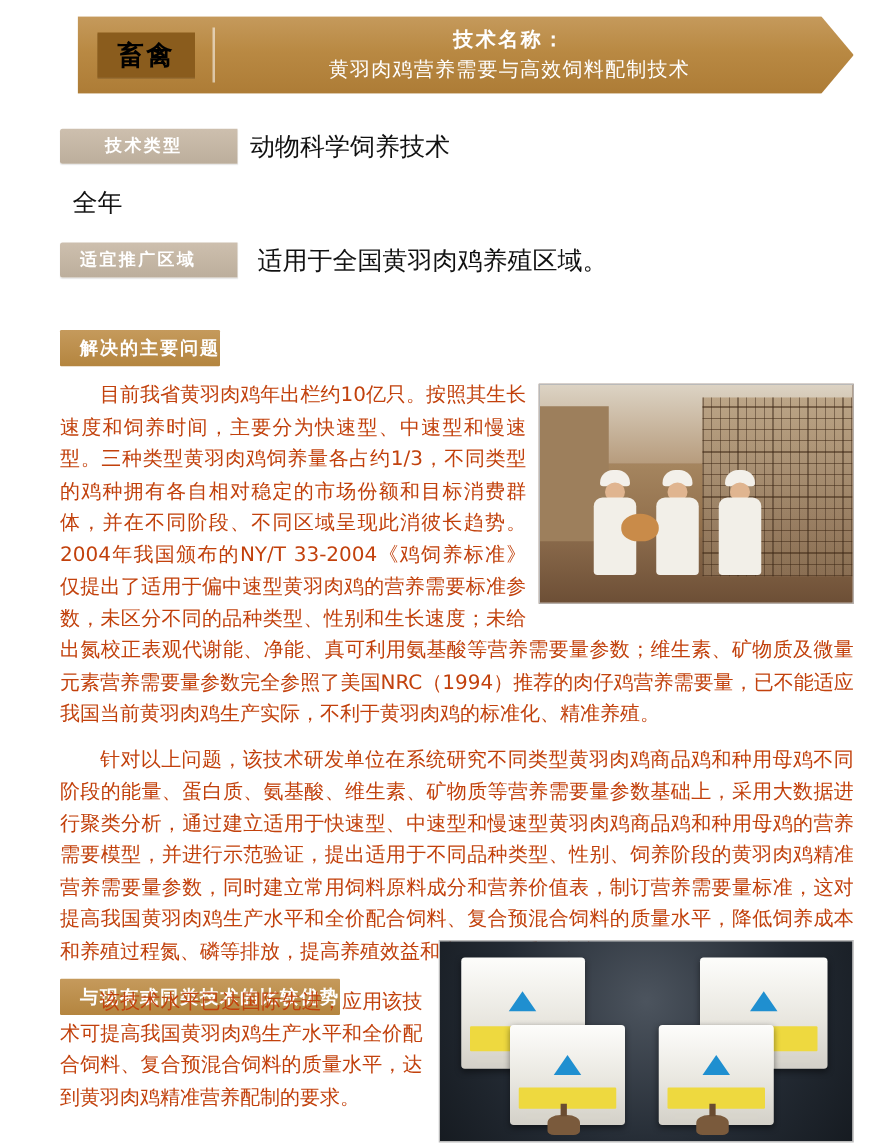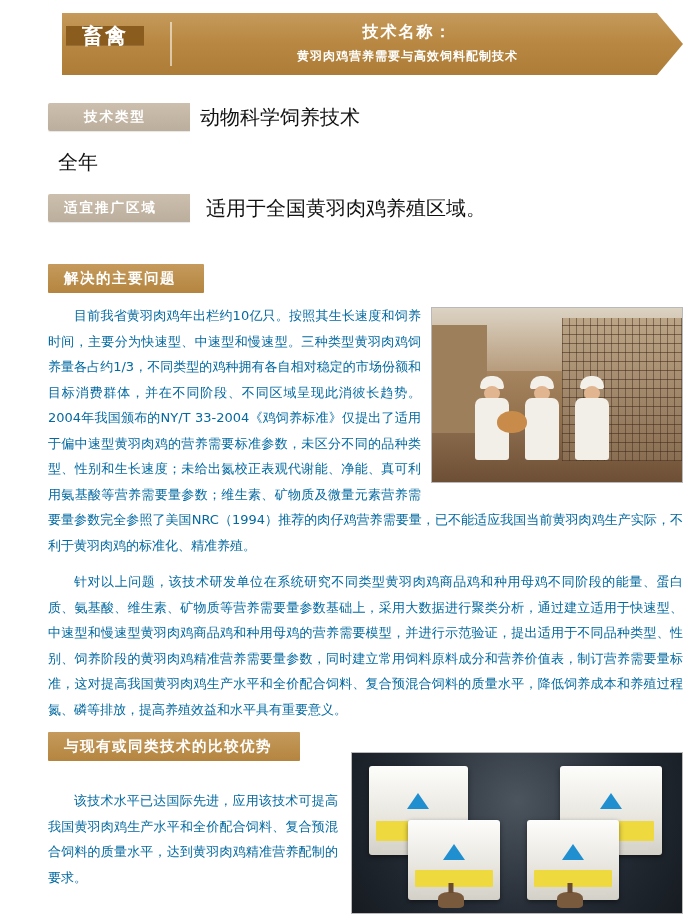--- a/index.html
+++ b/index.html
@@ -31,26 +31,26 @@
   .header-bg {
     position: absolute;
     left: 0; top: 0;
     width: 100%;
     height: 62px;
     background: linear-gradient(180deg, #c59a5c 0%, #b98943 45%, #ad7c36 100%);
     clip-path: polygon(0 0, calc(100% - 26px) 0, 100% 50%, calc(100% - 26px) 100%, 0 100%);
   }
   .header-badge {
     position: absolute;
-    left: 4px;
+    left: 16px;
     top: 13px;
     width: 78px;
-    height: 19px;
+    height: 36px;
     background: #8a5c1d;
-    color: #ffffff;
+    color: #000000;
     font-size: 21px;
     font-weight: bold;
     letter-spacing: 2px;
     display: flex;
     align-items: center;
     justify-content: center;
     box-shadow: 0 1px 0 rgba(0,0,0,0.18);
   }
   .header-divider {
     position: absolute;
@@ -68,22 +68,22 @@
     color: #ffffff;
     text-align: center;
   }
   .header-line1 {
     font-size: 16px;
     font-weight: bold;
     letter-spacing: 2px;
     line-height: 24px;
   }
   .header-line2 {
-    font-size: 12px;
-    font-weight: bold;
+    font-size: 16px;
+    font-weight: normal;
     letter-spacing: 1px;
     line-height: 24px;
   }
 
   
   .meta-block {
     margin-top: 28px;
     padding-left: 48px;
   }
   .meta-row {
@@ -114,38 +114,38 @@
   .meta-value.pad-more { margin-left: 16px; }
 
   
   .section-head {
     display: inline-block;
     background: linear-gradient(180deg, #c59a5c 0%, #b4853f 100%);
     color: #ffffff;
     font-size: 14.5px;
     font-weight: bold;
     letter-spacing: 1.5px;
-    padding: 5px 28px 5px 16px;
+    padding: 5px 0 5px 16px;
     margin-left: 48px;
     border-radius: 1px;
   }
   .section-head.sec1 { margin-top: 24px; }
   .section-head.sec2 { margin-top: 10px; }
 
   
   .body-wrap {
     margin: 10px 16px 0 48px;
     position: relative;
   }
   .para {
-    font-size: 13px;
+    font-size: 16px;
     line-height: 25.5px;
     text-align: justify;
     text-justify: inter-ideograph;
-    color: #0369a1;
+    color: #c2410c;
     text-indent: 2em;
     margin: 0;
   }
   .para + .para { margin-top: 11px; }
 
   
   .photo-float {
     float: right;
     width: 250px;
     height: 174px;

